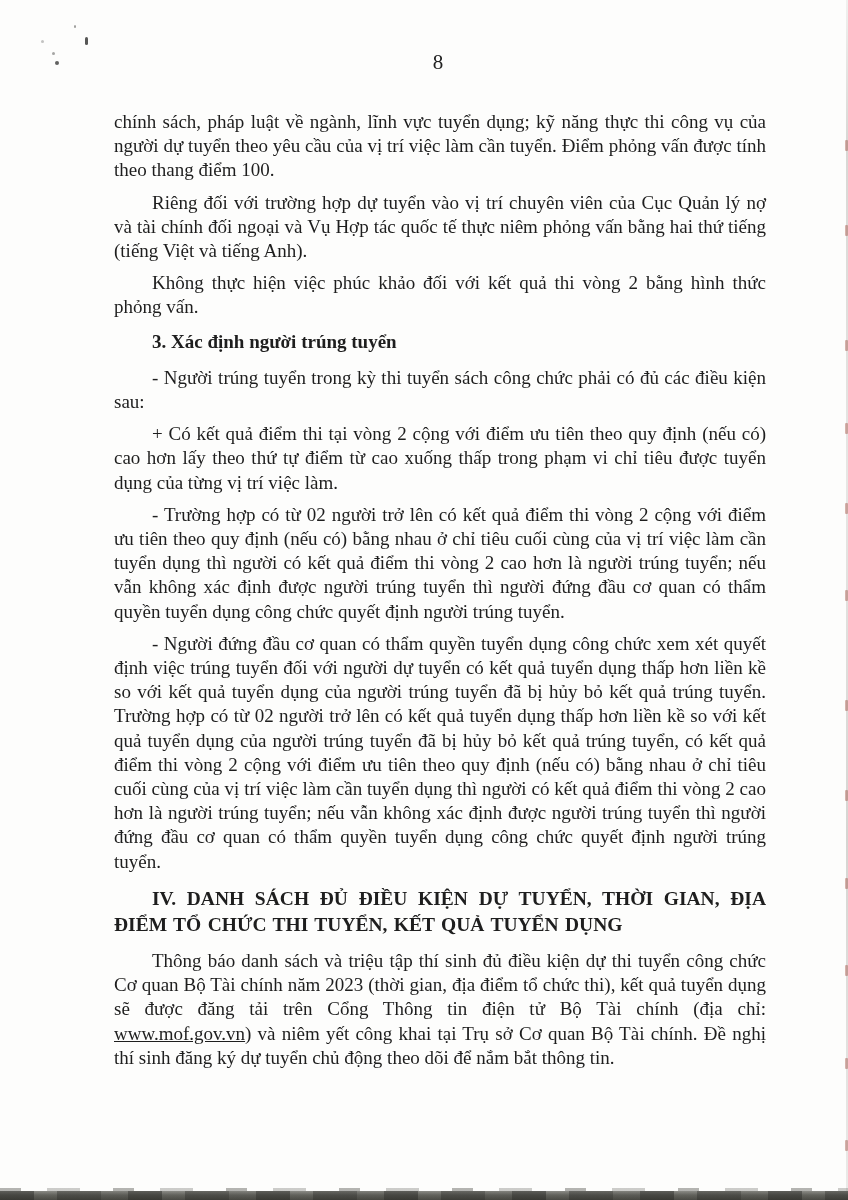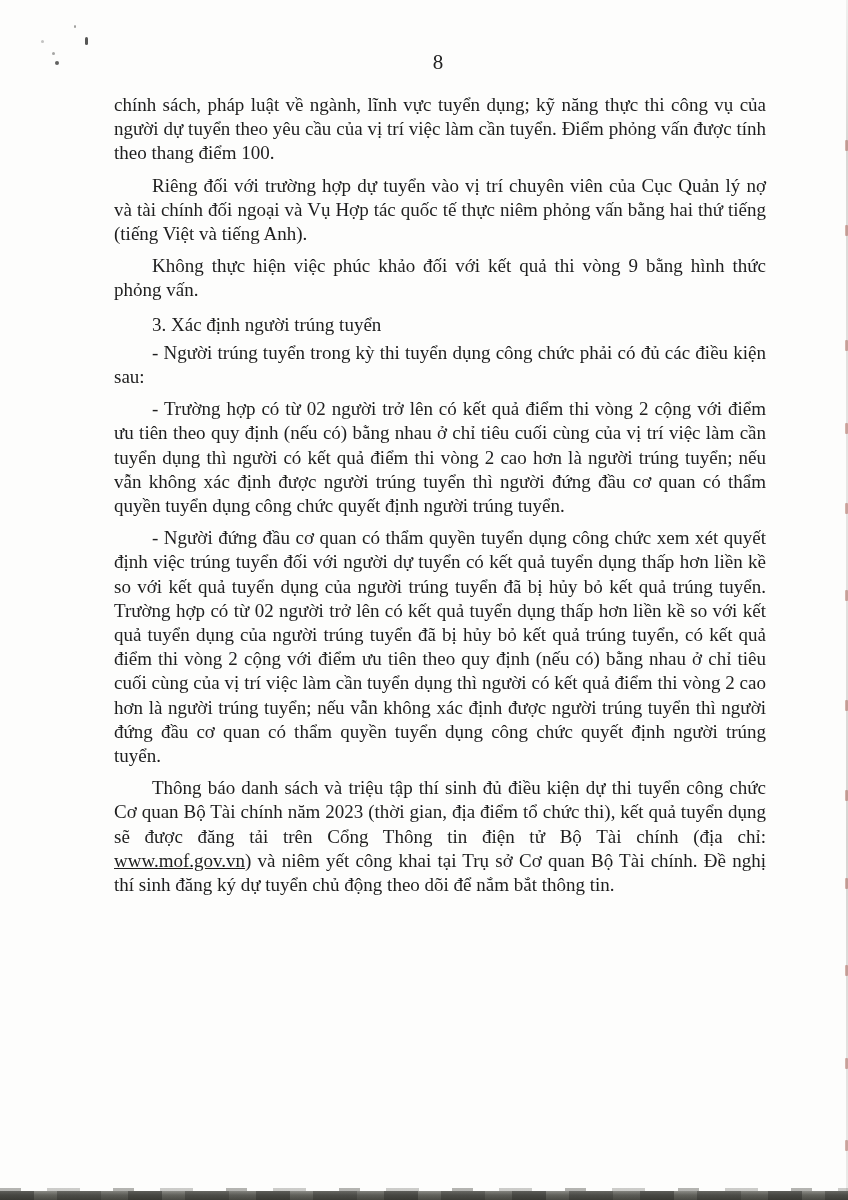--- a/index.html
+++ b/index.html
@@ -9,26 +9,26 @@
     font-family:"Liberation Serif","DejaVu Serif",serif;
   }
   .page{
     position:absolute;inset:0;background:#fdfdfc;
   }
   .page-number{
     position:absolute;top:50px;left:398px;width:80px;text-align:center;
     font-size:21px;color:#222;
   }
   .content{
-    position:absolute;left:114px;top:93px;width:652px;
+    position:absolute;left:114px;top:110px;width:652px;
     color:#1e1e1e;font-size:19px;line-height:24.2px;text-align:justify;
   }
   .content p{margin:0 0 8px;text-indent:38px;}
   .content p.no-indent{text-indent:0;}
-  .heading-3{font-weight:normal;margin:10px 0 4px !important;}
+  .heading-3{font-weight:bold;margin:10px 0 12px !important;}
   .heading-iv{
     font-weight:bold;font-size:19.5px;line-height:26.5px;
     margin:12px 0 10px !important;word-spacing:1.5px;
   }
   .doc-link{text-decoration:underline;}
   
   .speck{position:absolute;background:#3a3a38;border-radius:50%;}
   .speck.s1{left:74px;top:25px;width:2px;height:3px;opacity:.5;}
   .speck.s2{left:85px;top:37px;width:3px;height:8px;border-radius:2px;opacity:.85;}
   .speck.s3{left:41px;top:40px;width:3px;height:3px;opacity:.3;}
@@ -65,25 +65,27 @@
 </head>
 <body>
 
 <div class="page">
 
   <div class="page-number">8</div>
 
   <div class="content">
     <p class="no-indent">chính sách, pháp luật về ngành, lĩnh vực tuyển dụng; kỹ năng thực thi công vụ của người dự tuyển theo yêu cầu của vị trí việc làm cần tuyển. Điểm phỏng vấn được tính theo thang điểm 100.</p>
     <p>Riêng đối với trường hợp dự tuyển vào vị trí chuyên viên của Cục Quản lý nợ và tài chính đối ngoại và Vụ Hợp tác quốc tế thực niêm phỏng vấn bằng hai thứ tiếng (tiếng Việt và tiếng Anh).</p>
-    <p>Không thực hiện việc phúc khảo đối với kết quả thi vòng 9 bằng hình thức phỏng vấn.</p>
+    <p>Không thực hiện việc phúc khảo đối với kết quả thi vòng 2 bằng hình thức phỏng vấn.</p>
     <p class="heading-3">3. Xác định người trúng tuyển</p>
-    <p>- Người trúng tuyển trong kỳ thi tuyển dụng công chức phải có đủ các điều kiện sau:</p>
+    <p>- Người trúng tuyển trong kỳ thi tuyển sách công chức phải có đủ các điều kiện sau:</p>
+    <p>+ Có kết quả điểm thi tại vòng 2 cộng với điểm ưu tiên theo quy định (nếu có) cao hơn lấy theo thứ tự điểm từ cao xuống thấp trong phạm vi chỉ tiêu được tuyển dụng của từng vị trí việc làm.</p>
     <p>- Trường hợp có từ 02 người trở lên có kết quả điểm thi vòng 2 cộng với điểm ưu tiên theo quy định (nếu có) bằng nhau ở chỉ tiêu cuối cùng của vị trí việc làm cần tuyển dụng thì người có kết quả điểm thi vòng 2 cao hơn là người trúng tuyển; nếu vẫn không xác định được người trúng tuyển thì người đứng đầu cơ quan có thẩm quyền tuyển dụng công chức quyết định người trúng tuyển.</p>
     <p>- Người đứng đầu cơ quan có thẩm quyền tuyển dụng công chức xem xét quyết định việc trúng tuyển đối với người dự tuyển có kết quả tuyển dụng thấp hơn liền kề so với kết quả tuyển dụng của người trúng tuyển đã bị hủy bỏ kết quả trúng tuyển. Trường hợp có từ 02 người trở lên có kết quả tuyển dụng thấp hơn liền kề so với kết quả tuyển dụng của người trúng tuyển đã bị hủy bỏ kết quả trúng tuyển, có kết quả điểm thi vòng 2 cộng với điểm ưu tiên theo quy định (nếu có) bằng nhau ở chỉ tiêu cuối cùng của vị trí việc làm cần tuyển dụng thì người có kết quả điểm thi vòng 2 cao hơn là người trúng tuyển; nếu vẫn không xác định được người trúng tuyển thì người đứng đầu cơ quan có thẩm quyền tuyển dụng công chức quyết định người trúng tuyển.</p>
+    <p class="heading-iv">IV. DANH SÁCH ĐỦ ĐIỀU KIỆN DỰ TUYỂN, THỜI GIAN, ĐỊA ĐIỂM TỔ CHỨC THI TUYỂN, KẾT QUẢ TUYỂN DỤNG</p>
     <p>
       <span>Thông báo danh sách và triệu tập thí sinh đủ điều kiện dự thi tuyển công chức Cơ quan Bộ Tài chính năm 2023 (thời gian, địa điểm tổ chức thi), kết quả tuyển dụng sẽ được đăng tải trên Cổng Thông tin điện tử Bộ Tài chính (địa chỉ: </span><span class="doc-link">www.mof.gov.vn</span><span>) và niêm yết công khai tại Trụ sở Cơ quan Bộ Tài chính. Đề nghị thí sinh đăng ký dự tuyển chủ động theo dõi để nắm bắt thông tin.</span>
     </p>
   </div>
 
   <span class="speck s1"></span>
   <span class="speck s2"></span>
   <span class="speck s3"></span>
   <span class="speck s4"></span>
   <span class="speck s5"></span>

